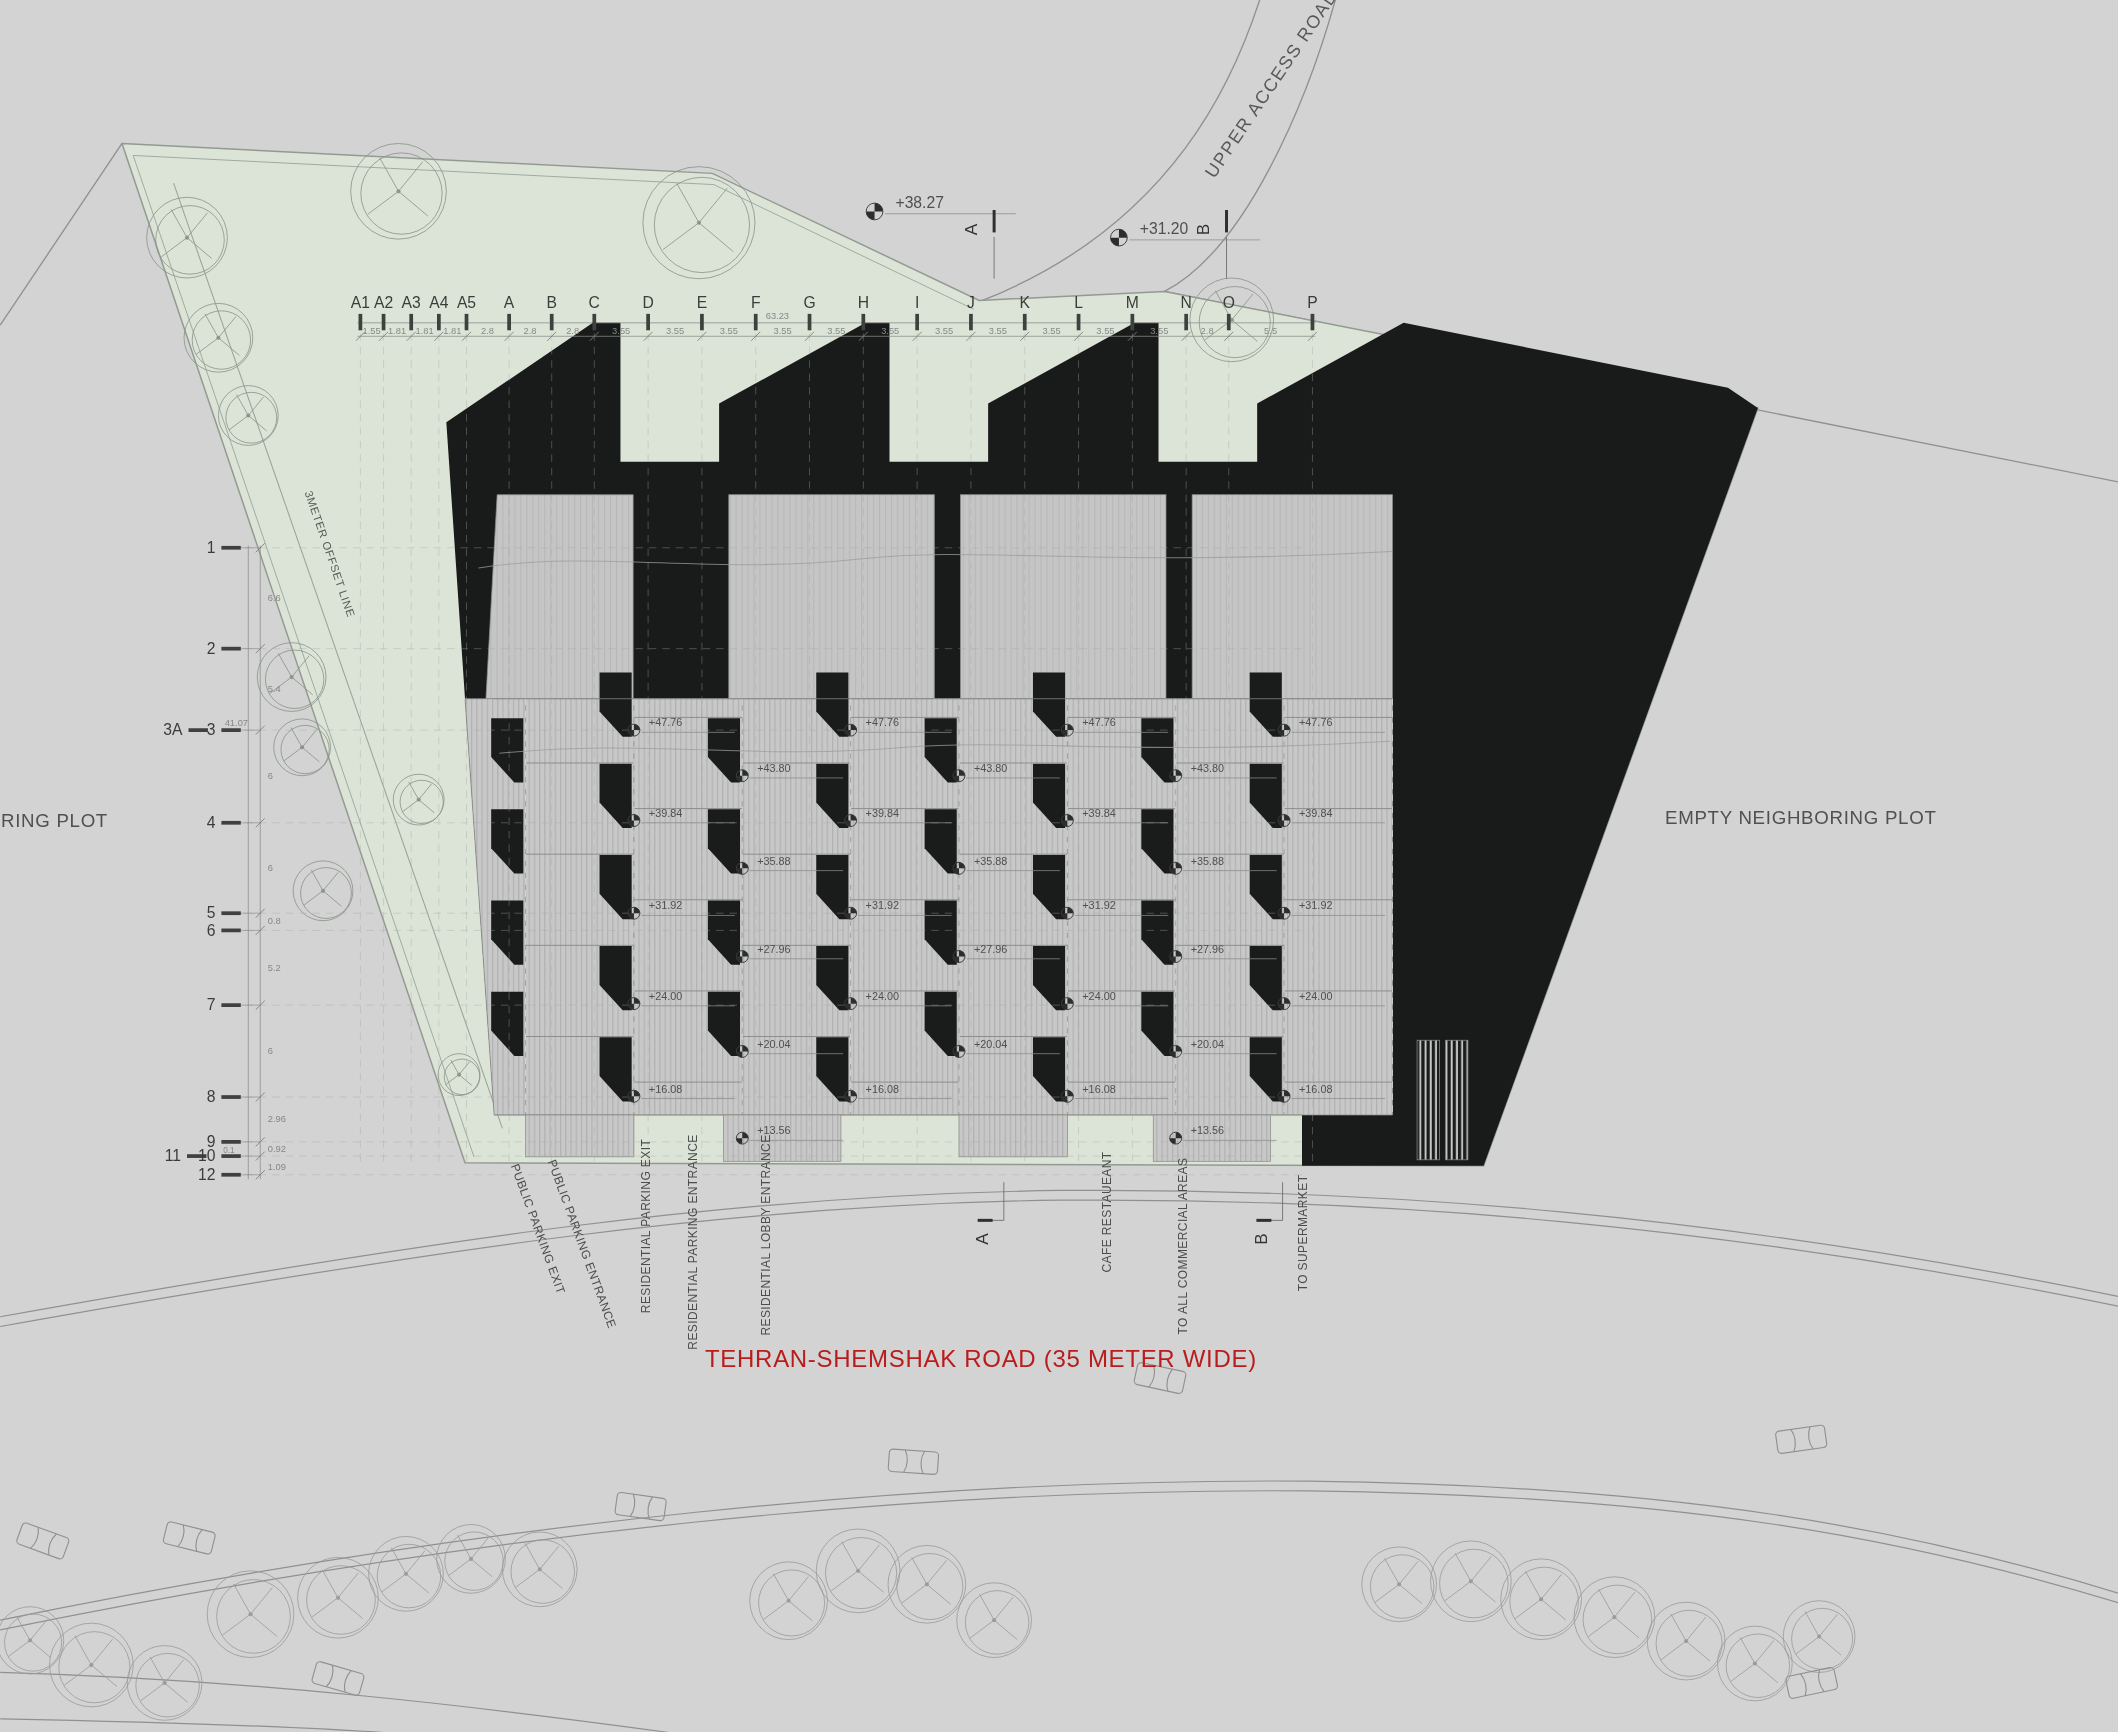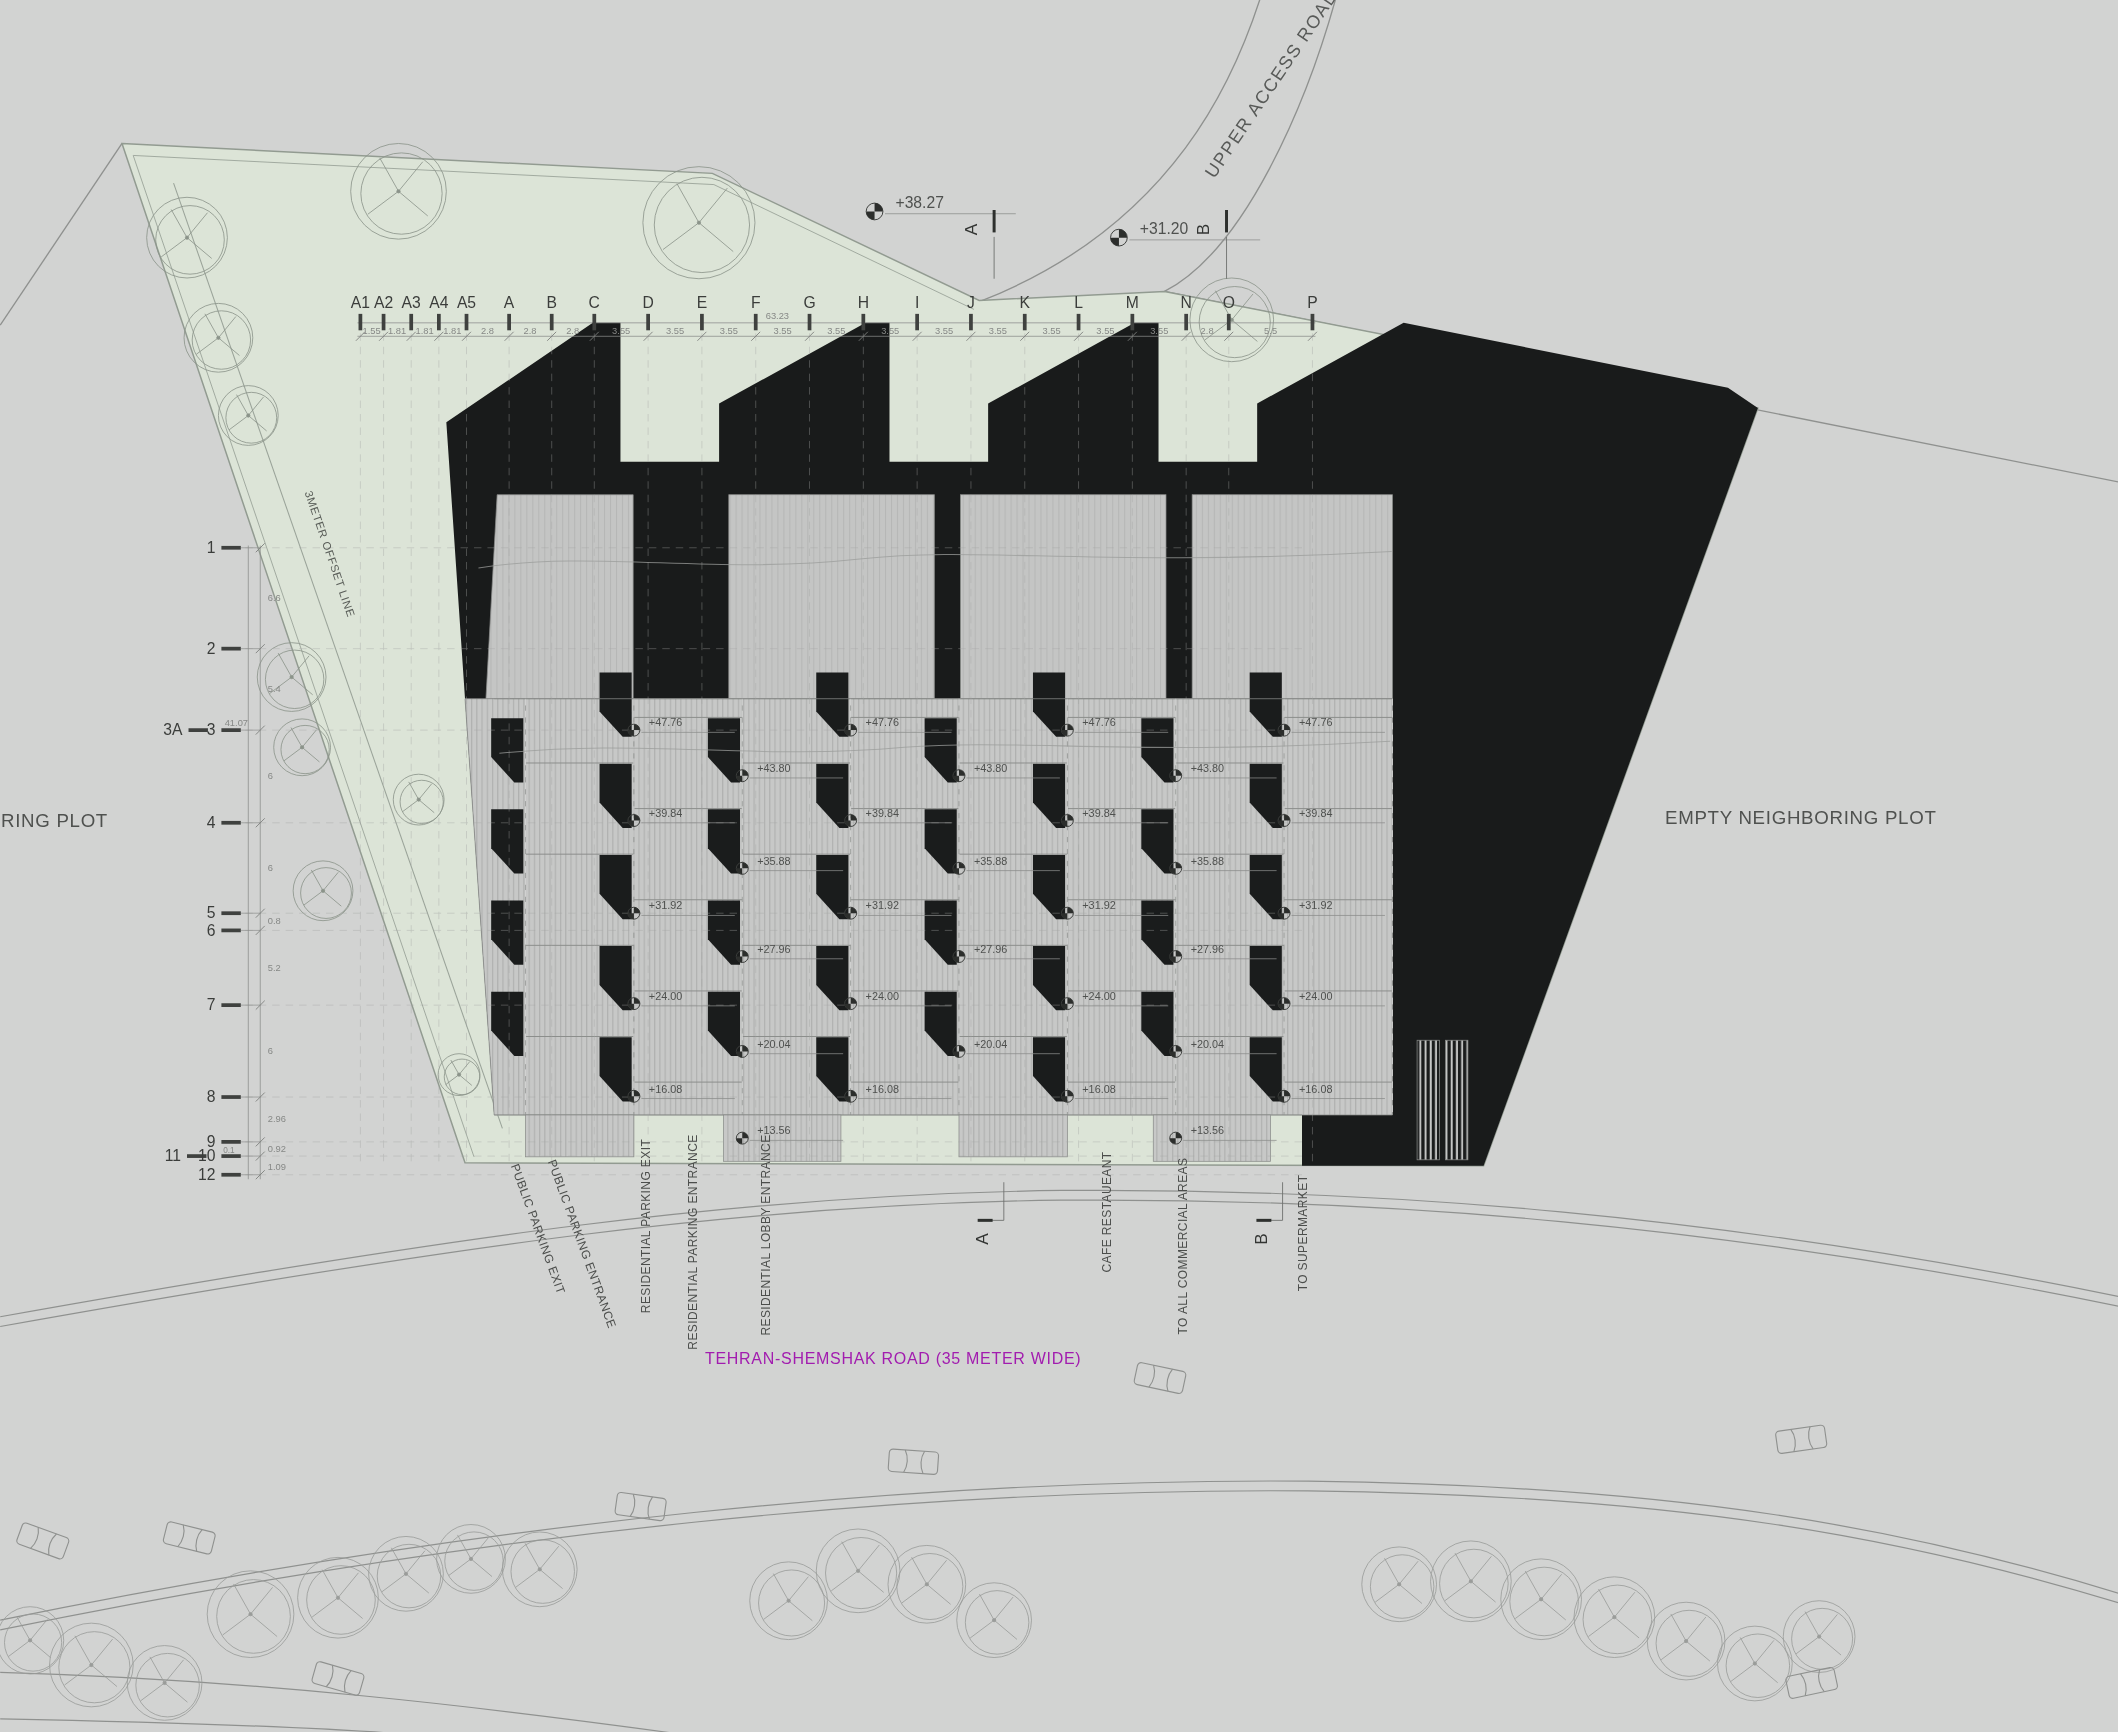--- a/index.html
+++ b/index.html
@@ -1,21 +1,21 @@
 <!DOCTYPE html>
 <html style="font-size:12px"><head>
 <meta charset="utf-8">
 <style>
   html,body{margin:0;padding:0;background:#d2d3d2;}
   #canvas{position:relative;width:2119px;height:1733px;overflow:hidden;background:#d2d3d2;
           font-family:"Liberation Sans", sans-serif;}
   svg{position:absolute;left:0;top:0;}
   #labels{position:absolute;left:0;top:0;width:100%;height:100%;pointer-events:none;}
   .lbl{position:absolute;white-space:nowrap;color:#474947;}
-  .road-label{font-size:16px;letter-spacing:0.7px;color:#a21caf;transform:translate(0,-50%);}
+  .road-label{font-size:24px;letter-spacing:0.7px;color:#b91c1c;transform:translate(0,-50%);}
   .plot-label{font-size:18.7px;letter-spacing:0.7px;color:#4f514f;transform:translate(0,-50%);}
   .plot-label-left{font-size:18.7px;letter-spacing:0.7px;color:#4f514f;transform:translate(-100%,-50%);}
   .upper-road{font-size:18px;letter-spacing:1.5px;color:#585a58;}
   .offset-label{font-size:11.2px;color:#5a5e59;letter-spacing:0.7px;}
   .entrance{font-size:12px;letter-spacing:0.4px;color:#4c4e4c;}
 </style>
 </head>
 <body>
 
 <div id="canvas">

